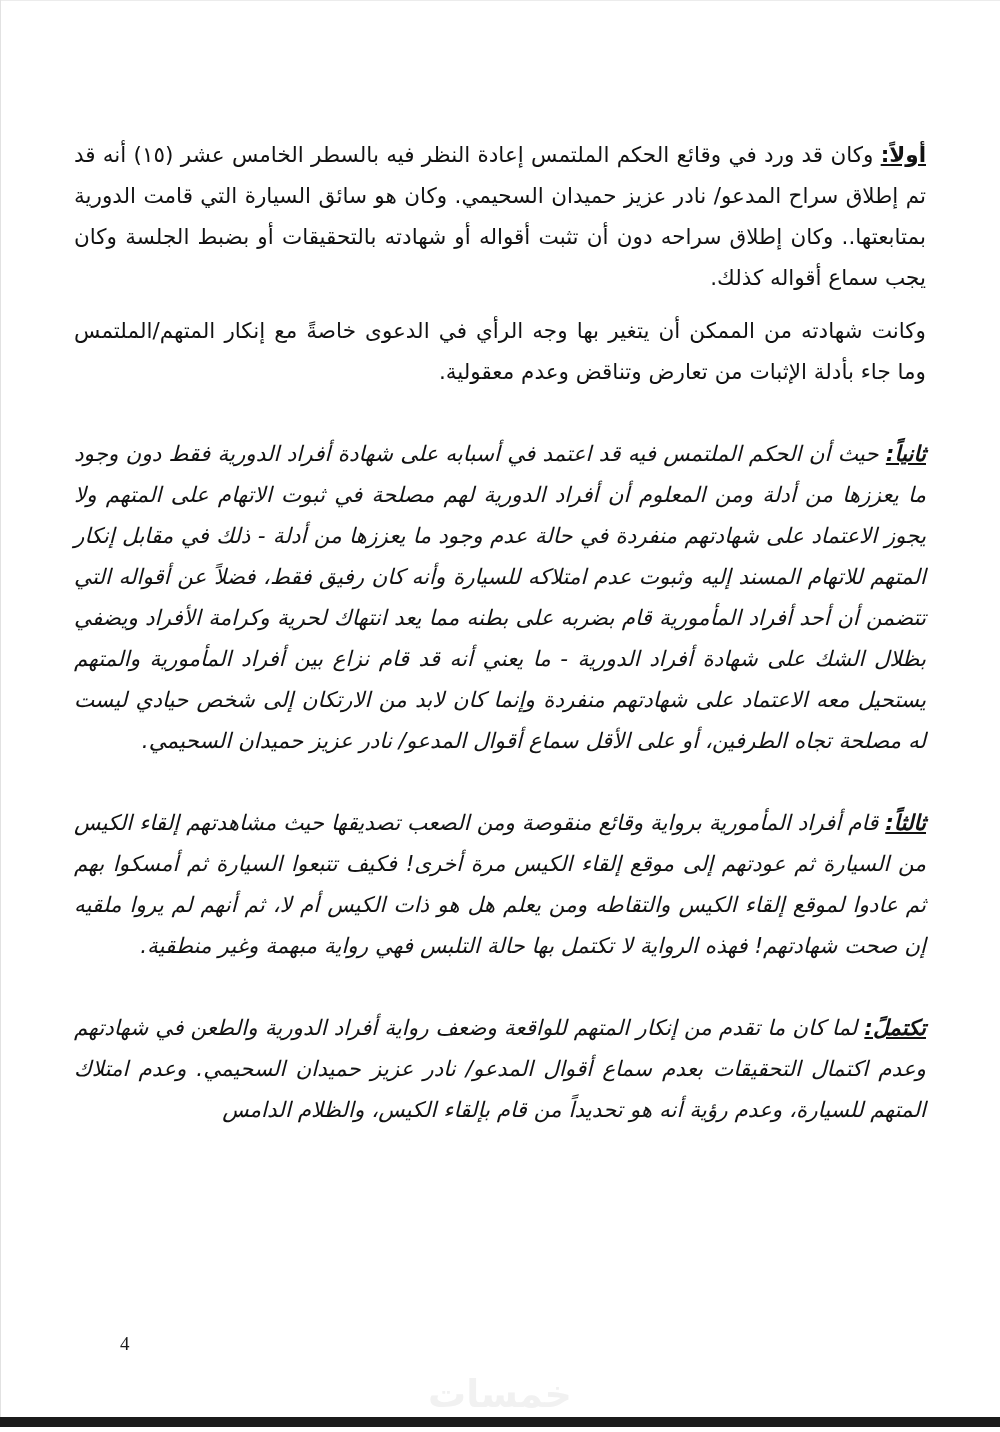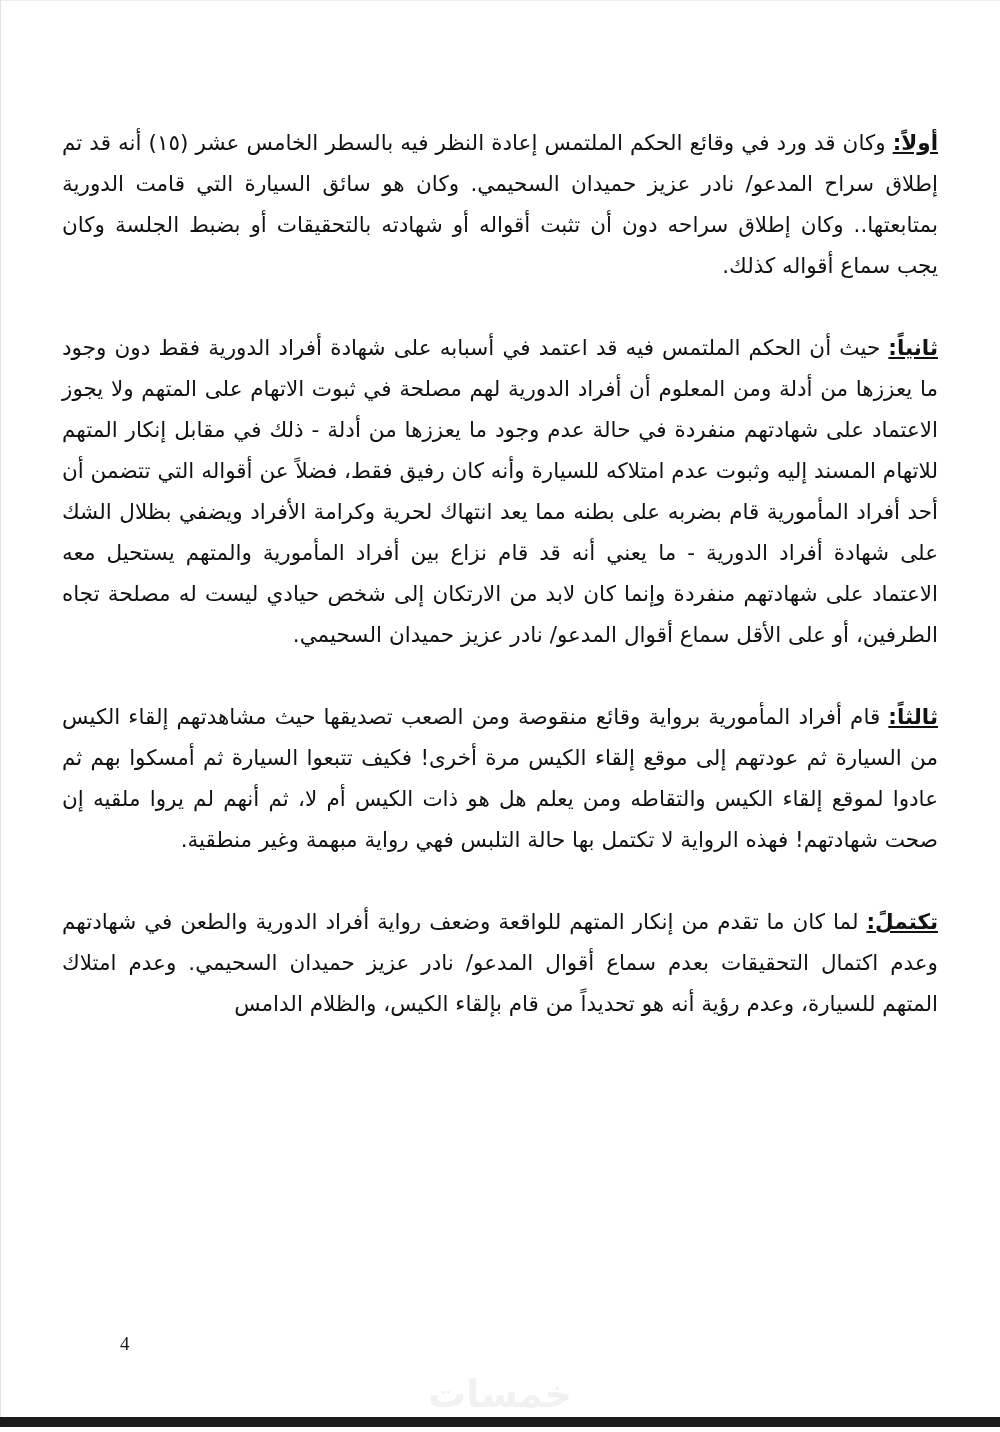--- a/index.html
+++ b/index.html
@@ -44,36 +44,37 @@
     top: 122px;
     right: 62px;
     left: 62px;
     direction: rtl;
     text-align: justify;
     text-align-last: right;
     color: #111111;
   }
 
   .para {
-    margin: 0;
+    margin: 12px;
     font-size: 21.5px;
     line-height: 41px;
     letter-spacing: 0px;
     word-spacing: 0px;
     text-align: justify;
     text-justify: inter-word;
     color: #121212;
   }
 
   .para.tight-follow {
     margin-top: 0;
   }
 
   .para.gap-before {
     margin-top: 41px;
+    font-style: italic;
   }
 
   .para-lead {
     font-weight: bold;
     text-decoration: underline;
     text-underline-offset: 2px;
   }
 
   .page-number {
     position: absolute;
@@ -121,20 +122,21 @@
 
 <div class="page">
 
   <div class="page-edge-top"></div>
   <div class="page-edge-left"></div>
 
   <div class="doc-body">
 
     <p class="para"><span class="para-lead">أولاً:</span><span> وكان قد ورد في وقائع الحكم الملتمس إعادة النظر فيه بالسطر الخامس عشر (١٥) أنه قد تم إطلاق سراح المدعو/ نادر عزيز حميدان السحيمي. وكان هو سائق السيارة التي قامت الدورية بمتابعتها.. وكان إطلاق سراحه دون أن تثبت أقواله أو شهادته بالتحقيقات أو بضبط الجلسة وكان يجب سماع أقواله كذلك.</span></p>
 
+    <p class="para tight-follow"><span>وكانت شهادته من الممكن أن يتغير بها وجه الرأي في الدعوى خاصةً مع إنكار المتهم/الملتمس وما جاء بأدلة الإثبات من تعارض وتناقض وعدم معقولية.</span></p>
 
     <p class="para gap-before"><span class="para-lead">ثانياً:</span><span> حيث أن الحكم الملتمس فيه قد اعتمد في أسبابه على شهادة أفراد الدورية فقط دون وجود ما يعززها من أدلة ومن المعلوم أن أفراد الدورية لهم مصلحة في ثبوت الاتهام على المتهم ولا يجوز الاعتماد على شهادتهم منفردة في حالة عدم وجود ما يعززها من أدلة - ذلك في مقابل إنكار المتهم للاتهام المسند إليه وثبوت عدم امتلاكه للسيارة وأنه كان رفيق فقط، فضلاً عن أقواله التي تتضمن أن أحد أفراد المأمورية قام بضربه على بطنه مما يعد انتهاك لحرية وكرامة الأفراد ويضفي بظلال الشك على شهادة أفراد الدورية - ما يعني أنه قد قام نزاع بين أفراد المأمورية والمتهم يستحيل معه الاعتماد على شهادتهم منفردة وإنما كان لابد من الارتكان إلى شخص حيادي ليست له مصلحة تجاه الطرفين، أو على الأقل سماع أقوال المدعو/ نادر عزيز حميدان السحيمي.</span></p>
 
     <p class="para gap-before"><span class="para-lead">ثالثاً:</span><span> قام أفراد المأمورية برواية وقائع منقوصة ومن الصعب تصديقها حيث مشاهدتهم إلقاء الكيس من السيارة ثم عودتهم إلى موقع إلقاء الكيس مرة أخرى! فكيف تتبعوا السيارة ثم أمسكوا بهم ثم عادوا لموقع إلقاء الكيس والتقاطه ومن يعلم هل هو ذات الكيس أم لا، ثم أنهم لم يروا ملقيه إن صحت شهادتهم! فهذه الرواية لا تكتمل بها حالة التلبس فهي رواية مبهمة وغير منطقية.</span></p>
 
     <p class="para gap-before"><span class="para-lead">تكتملً:</span><span> لما كان ما تقدم من إنكار المتهم للواقعة وضعف رواية أفراد الدورية والطعن في شهادتهم وعدم اكتمال التحقيقات بعدم سماع أقوال المدعو/ نادر عزيز حميدان السحيمي. وعدم امتلاك المتهم للسيارة، وعدم رؤية أنه هو تحديداً من قام بإلقاء الكيس، والظلام الدامس</span></p>
 
   </div>
 
   <div class="page-number">4</div>

